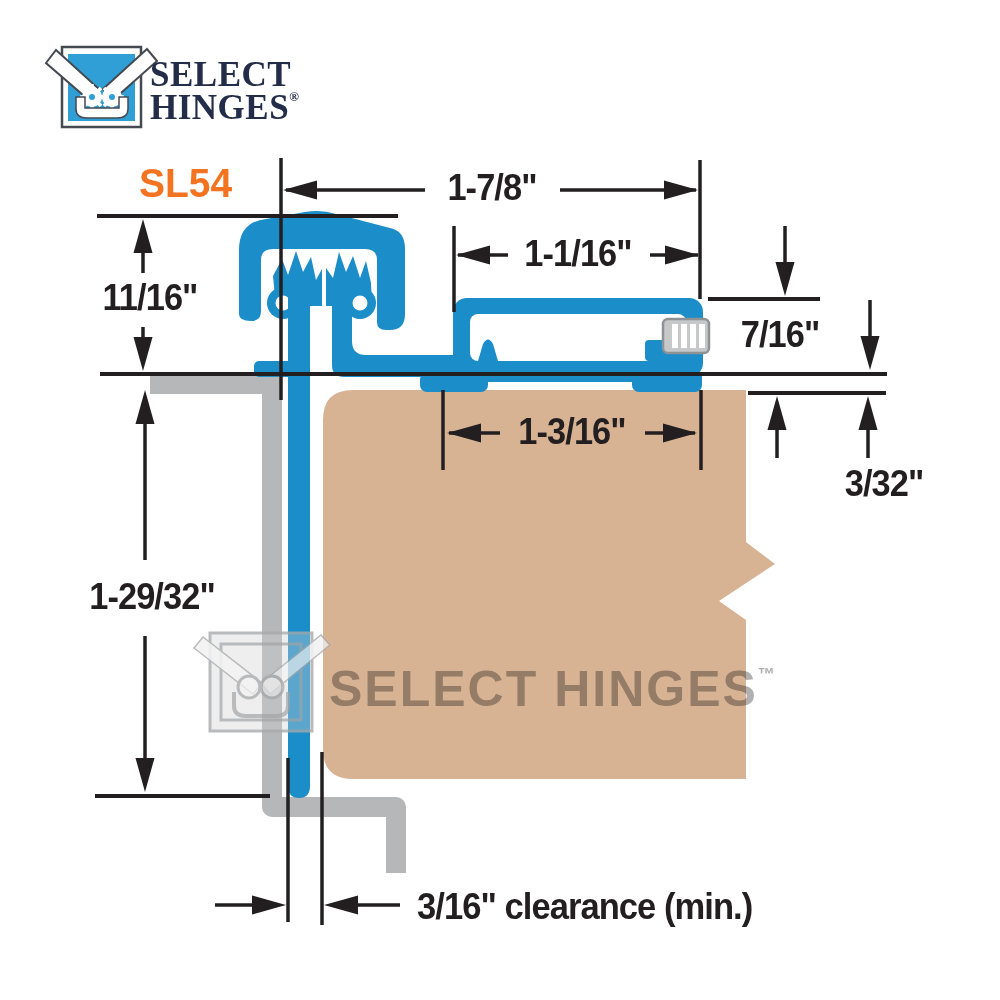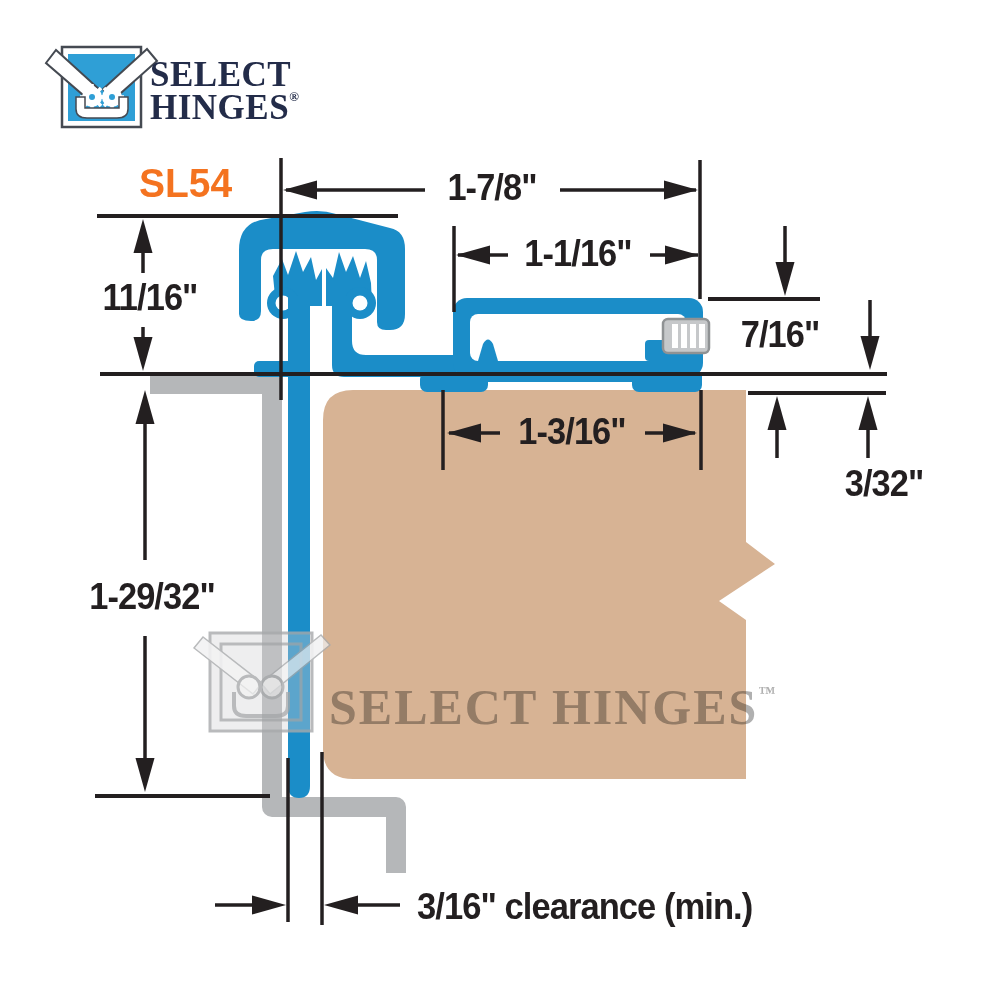--- a/index.html
+++ b/index.html
@@ -14,22 +14,22 @@
 
   .dim{position:absolute;transform:translate(-50%,-50%) scaleX(.93);white-space:nowrap;
        font-weight:bold;font-size:37px;color:var(--line-black);letter-spacing:-1px;}
   .dim-left{position:absolute;transform:translate(0,-50%) scaleX(.96);transform-origin:left center;
        white-space:nowrap;font-weight:bold;font-size:36px;color:var(--line-black);letter-spacing:-1px;}
   #model-label{position:absolute;left:139px;top:160px;font-weight:bold;font-size:41px;
        color:var(--model-orange);letter-spacing:0px;transform:scaleX(.95);transform-origin:left top;}
   .brand-line{position:absolute;left:150px;font-family:"Liberation Serif",serif;font-weight:bold;
        font-size:35px;color:var(--logo-navy);letter-spacing:.5px;line-height:1;}
   .brand-line sup{font-size:13px;vertical-align:18px;letter-spacing:0;}
-  #watermark-text{position:absolute;left:329px;top:707px;transform:translate(0,-50%);
-       font-family:Liberation Serif, serif;font-weight:bold;font-size:50px;letter-spacing:2px;
+  #watermark-text{position:absolute;left:329px;top:689px;transform:translate(0,-50%);
+       font-family:Liberation Sans, sans-serif;font-weight:bold;font-size:50px;letter-spacing:2px;
        color:var(--watermark-gray);mix-blend-mode:multiply;white-space:nowrap;}
   #watermark-text sup{font-size:17px;vertical-align:26px;letter-spacing:0;}
 
   .ann{stroke:var(--line-black);fill:none;}
   .annf{fill:var(--line-black);stroke:none;}
   .blue{fill:var(--hinge-blue);stroke:none;}
   .white{fill:#ffffff;stroke:none;}
 </style>
 </head>
 <body>

